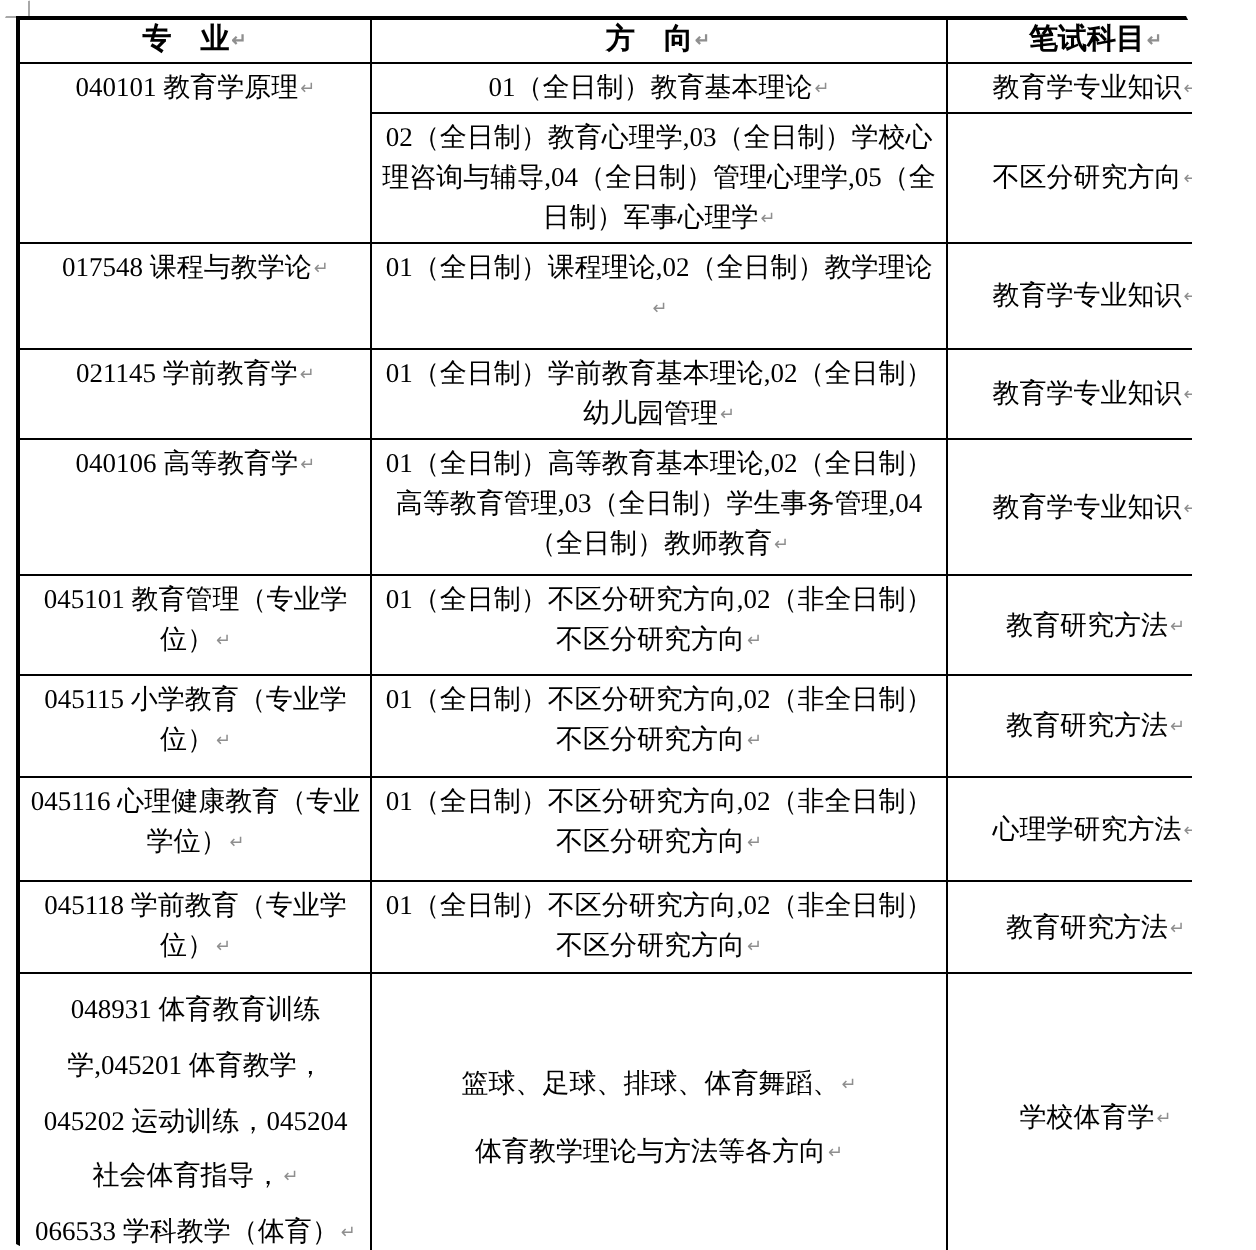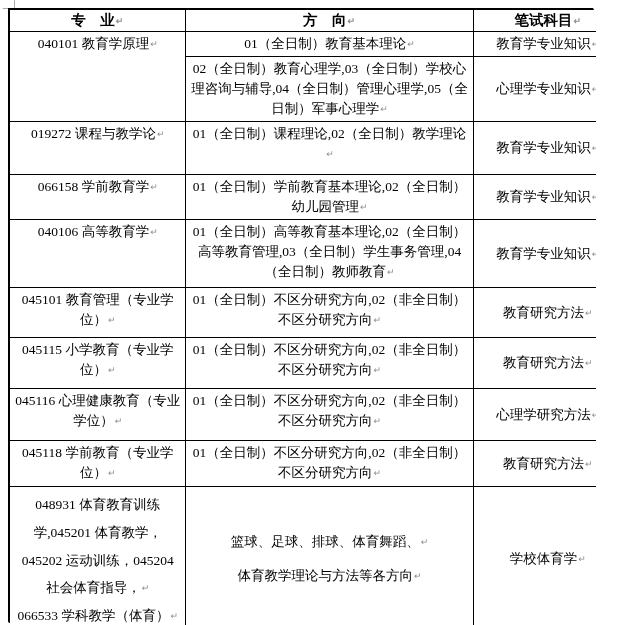--- a/index.html
+++ b/index.html
@@ -102,31 +102,31 @@
     </tr>
 
     <tr style="height:23px">
       <td class="c-major" rowspan="2"><span>040101 教育学原理</span><span class="mark">↵</span></td>
       <td class="c-dir"><span>01（全日制）教育基本理论</span><span class="mark">↵</span></td>
       <td class="c-exam"><span>教育学专业知识</span><span class="mark">↵</span></td>
     </tr>
 
     <tr style="height:62px">
       <td class="c-dir"><span>02（全日制）教育心理学,03（全日制）学校心理咨询与辅导,04（全日制）管理心理学,05（全日制）军事心理学</span><span class="mark">↵</span></td>
-      <td class="c-exam"><span>心理学专业知识</span><span class="mark">↵</span></td>
+      <td class="c-exam"><span>不区分研究方向</span><span class="mark">↵</span></td>
     </tr>
 
     <tr style="height:53px">
-      <td class="c-major"><span>019272 课程与教学论</span><span class="mark">↵</span></td>
+      <td class="c-major"><span>017548 课程与教学论</span><span class="mark">↵</span></td>
       <td class="c-dir"><span>01（全日制）课程理论,02（全日制）教学理论</span><span class="mark">↵</span></td>
       <td class="c-exam"><span>教育学专业知识</span><span class="mark">↵</span></td>
     </tr>
 
     <tr style="height:41px">
-      <td class="c-major"><span>066158 学前教育学</span><span class="mark">↵</span></td>
+      <td class="c-major"><span>021145 学前教育学</span><span class="mark">↵</span></td>
       <td class="c-dir"><span>01（全日制）学前教育基本理论,02（全日制）幼儿园管理</span><span class="mark">↵</span></td>
       <td class="c-exam"><span>教育学专业知识</span><span class="mark">↵</span></td>
     </tr>
 
     <tr style="height:68px">
       <td class="c-major"><span>040106 高等教育学</span><span class="mark">↵</span></td>
       <td class="c-dir"><span>01（全日制）高等教育基本理论,02（全日制）高等教育管理,03（全日制）学生事务管理,04（全日制）教师教育</span><span class="mark">↵</span></td>
       <td class="c-exam"><span>教育学专业知识</span><span class="mark">↵</span></td>
     </tr>
 

